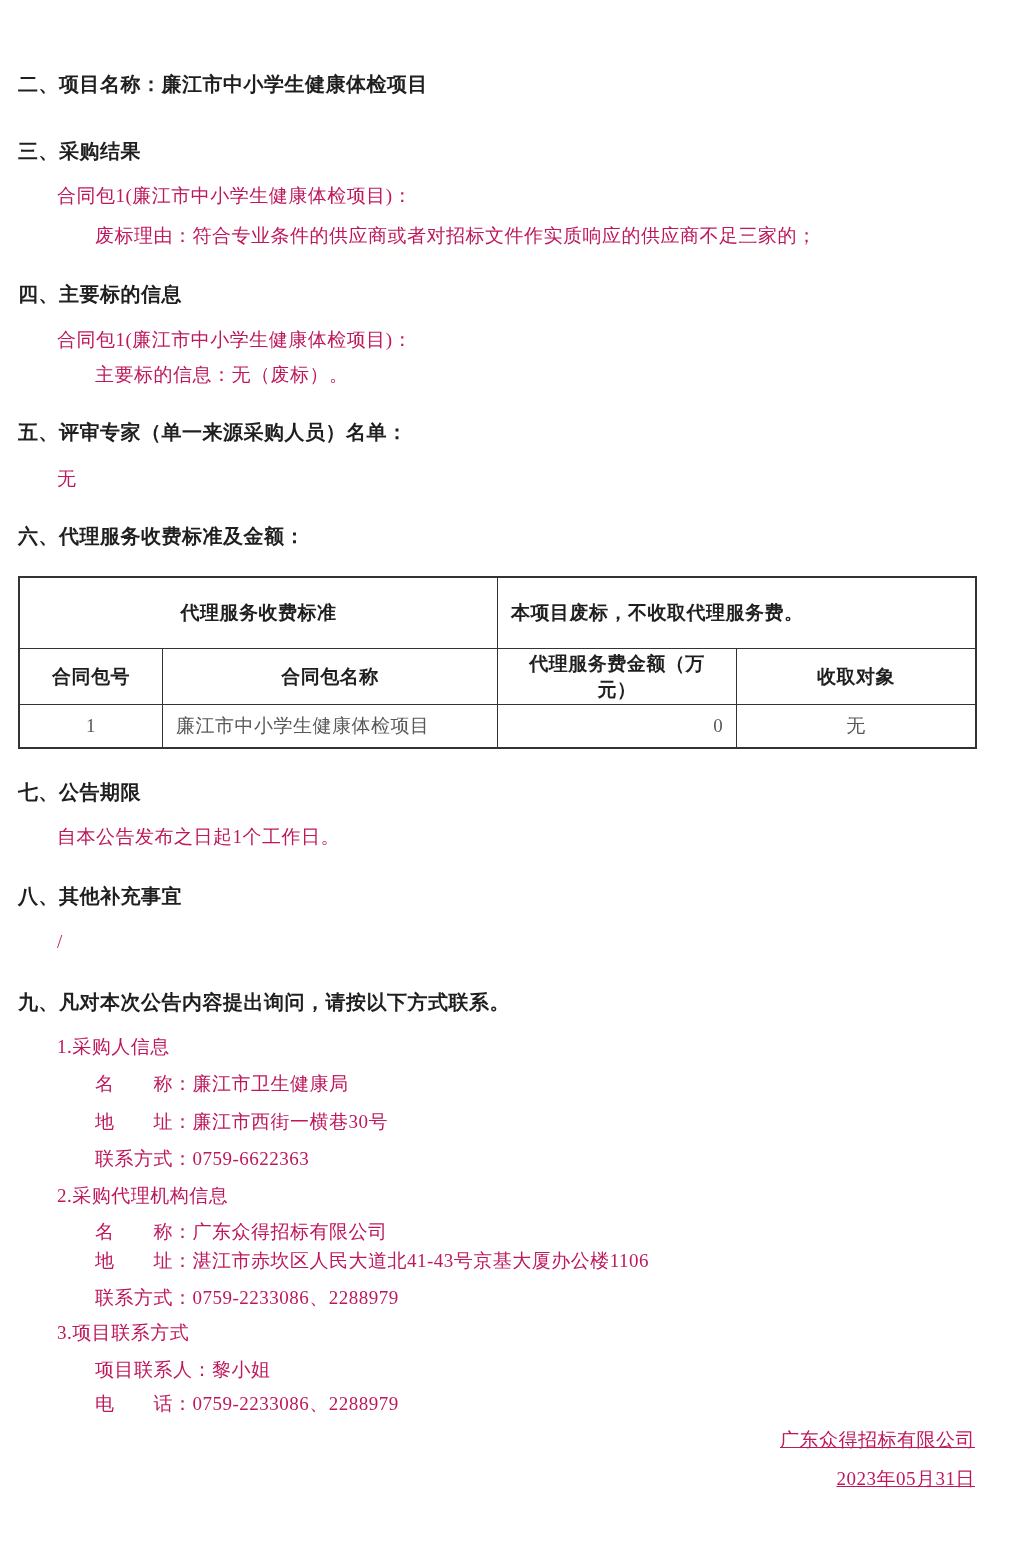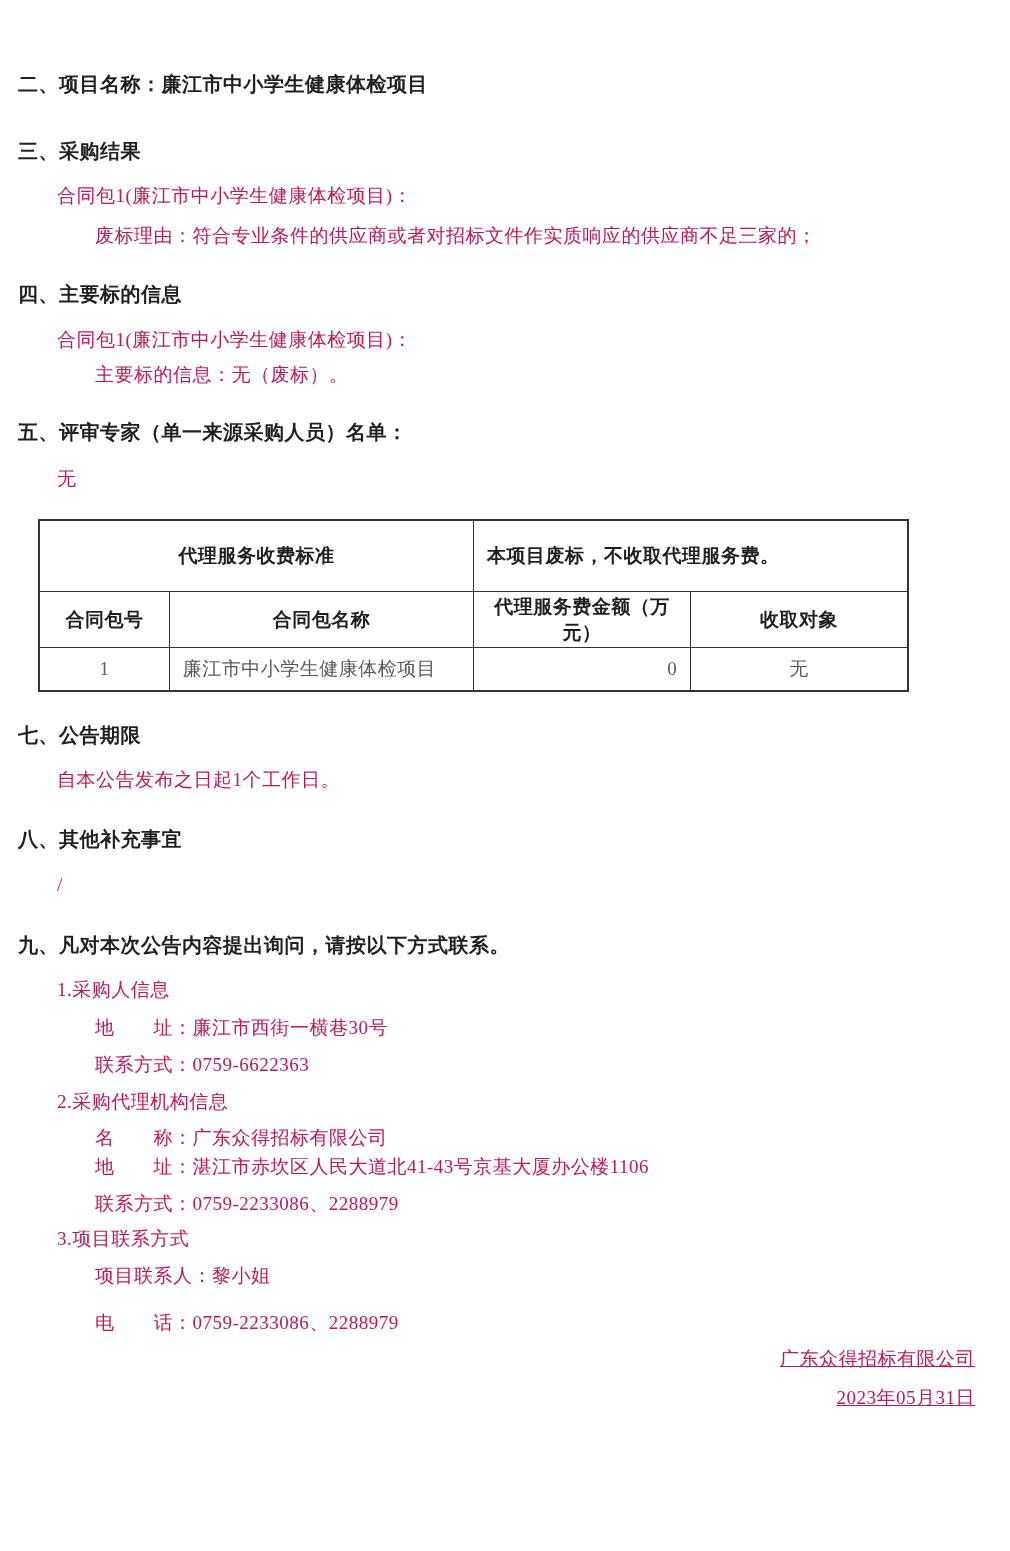--- a/index.html
+++ b/index.html
@@ -31,25 +31,24 @@
   }
   .t {
     color: #be185d;
     font-weight: normal;
   }
   .ind1 { margin-left: 39px; }
   .ind2 { margin-left: 77px; }
 
   table.fee-table {
     border-collapse: collapse;
-    width: 871px;
+    width: 959px;
     margin-top: 27px;
     table-layout: fixed;
     border: 2px solid #333333;
-    margin-left: 20px;
   }
   table.fee-table td {
     border: 1px solid #333333;
     font-size: 19px;
     letter-spacing: 0.5px;
     padding: 0 13px;
     overflow: hidden;
   }
   tr.r1 td { height: 70px; }
   tr.r2 td { height: 55px; }
@@ -77,20 +76,21 @@
   <p class="line t ind1" style="margin-top:19px">合同包1(廉江市中小学生健康体检项目)：</p>
   <p class="line t ind2" style="margin-top:14px">废标理由：符合专业条件的供应商或者对招标文件作实质响应的供应商不足三家的；</p>
 
   <p class="line h" style="margin-top:32px">四、主要标的信息</p>
   <p class="line t ind1" style="margin-top:20px">合同包1(廉江市中小学生健康体检项目)：</p>
   <p class="line t ind2" style="margin-top:9px">主要标的信息：无（废标）。</p>
 
   <p class="line h" style="margin-top:31px">五、评审专家（单一来源采购人员）名单：</p>
   <p class="line t ind1" style="margin-top:21px">无</p>
 
+  <p class="line h" style="margin-top:31px">六、代理服务收费标准及金额：</p>
 
   <table class="fee-table">
     <colgroup>
       <col style="width:15%">
       <col style="width:35%">
       <col style="width:25%">
       <col style="width:25%">
     </colgroup>
     <tbody>
       <tr class="r1">
@@ -114,28 +114,29 @@
 
   <p class="line h" style="margin-top:30px">七、公告期限</p>
   <p class="line t ind1" style="margin-top:19px">自本公告发布之日起1个工作日。</p>
 
   <p class="line h" style="margin-top:33px">八、其他补充事宜</p>
   <p class="line t ind1" style="margin-top:20px">/</p>
 
   <p class="line h" style="margin-top:34px">九、凡对本次公告内容提出询问，请按以下方式联系。</p>
 
   <p class="line t ind1" style="margin-top:19px">1.采购人信息</p>
+  <p class="line t ind2" style="margin-top:11px">名　　称：廉江市卫生健康局</p>
   <p class="line t ind2" style="margin-top:12px">地　　址：廉江市西街一横巷30号</p>
   <p class="line t ind2" style="margin-top:11px">联系方式：0759-6622363</p>
 
   <p class="line t ind1" style="margin-top:11px">2.采购代理机构信息</p>
   <p class="line t ind2" style="margin-top:10px">名　　称：广东众得招标有限公司</p>
   <p class="line t ind2" style="margin-top:3px">地　　址：湛江市赤坎区人民大道北41-43号京基大厦办公楼1106</p>
   <p class="line t ind2" style="margin-top:11px">联系方式：0759-2233086、2288979</p>
 
   <p class="line t ind1" style="margin-top:9px">3.项目联系方式</p>
   <p class="line t ind2" style="margin-top:11px">项目联系人：黎小姐</p>
-  <p class="line t ind2" style="margin-top:21px">电　　话：0759-2233086、2288979</p>
+  <p class="line t ind2" style="margin-top:8px">电　　话：0759-2233086、2288979</p>
 
   <p class="line t footer-line" style="margin-top:10px">广东众得招标有限公司</p>
   <p class="line t footer-line" style="margin-top:13px">2023年05月31日</p>
 
 </div>
 
 </body></html>

